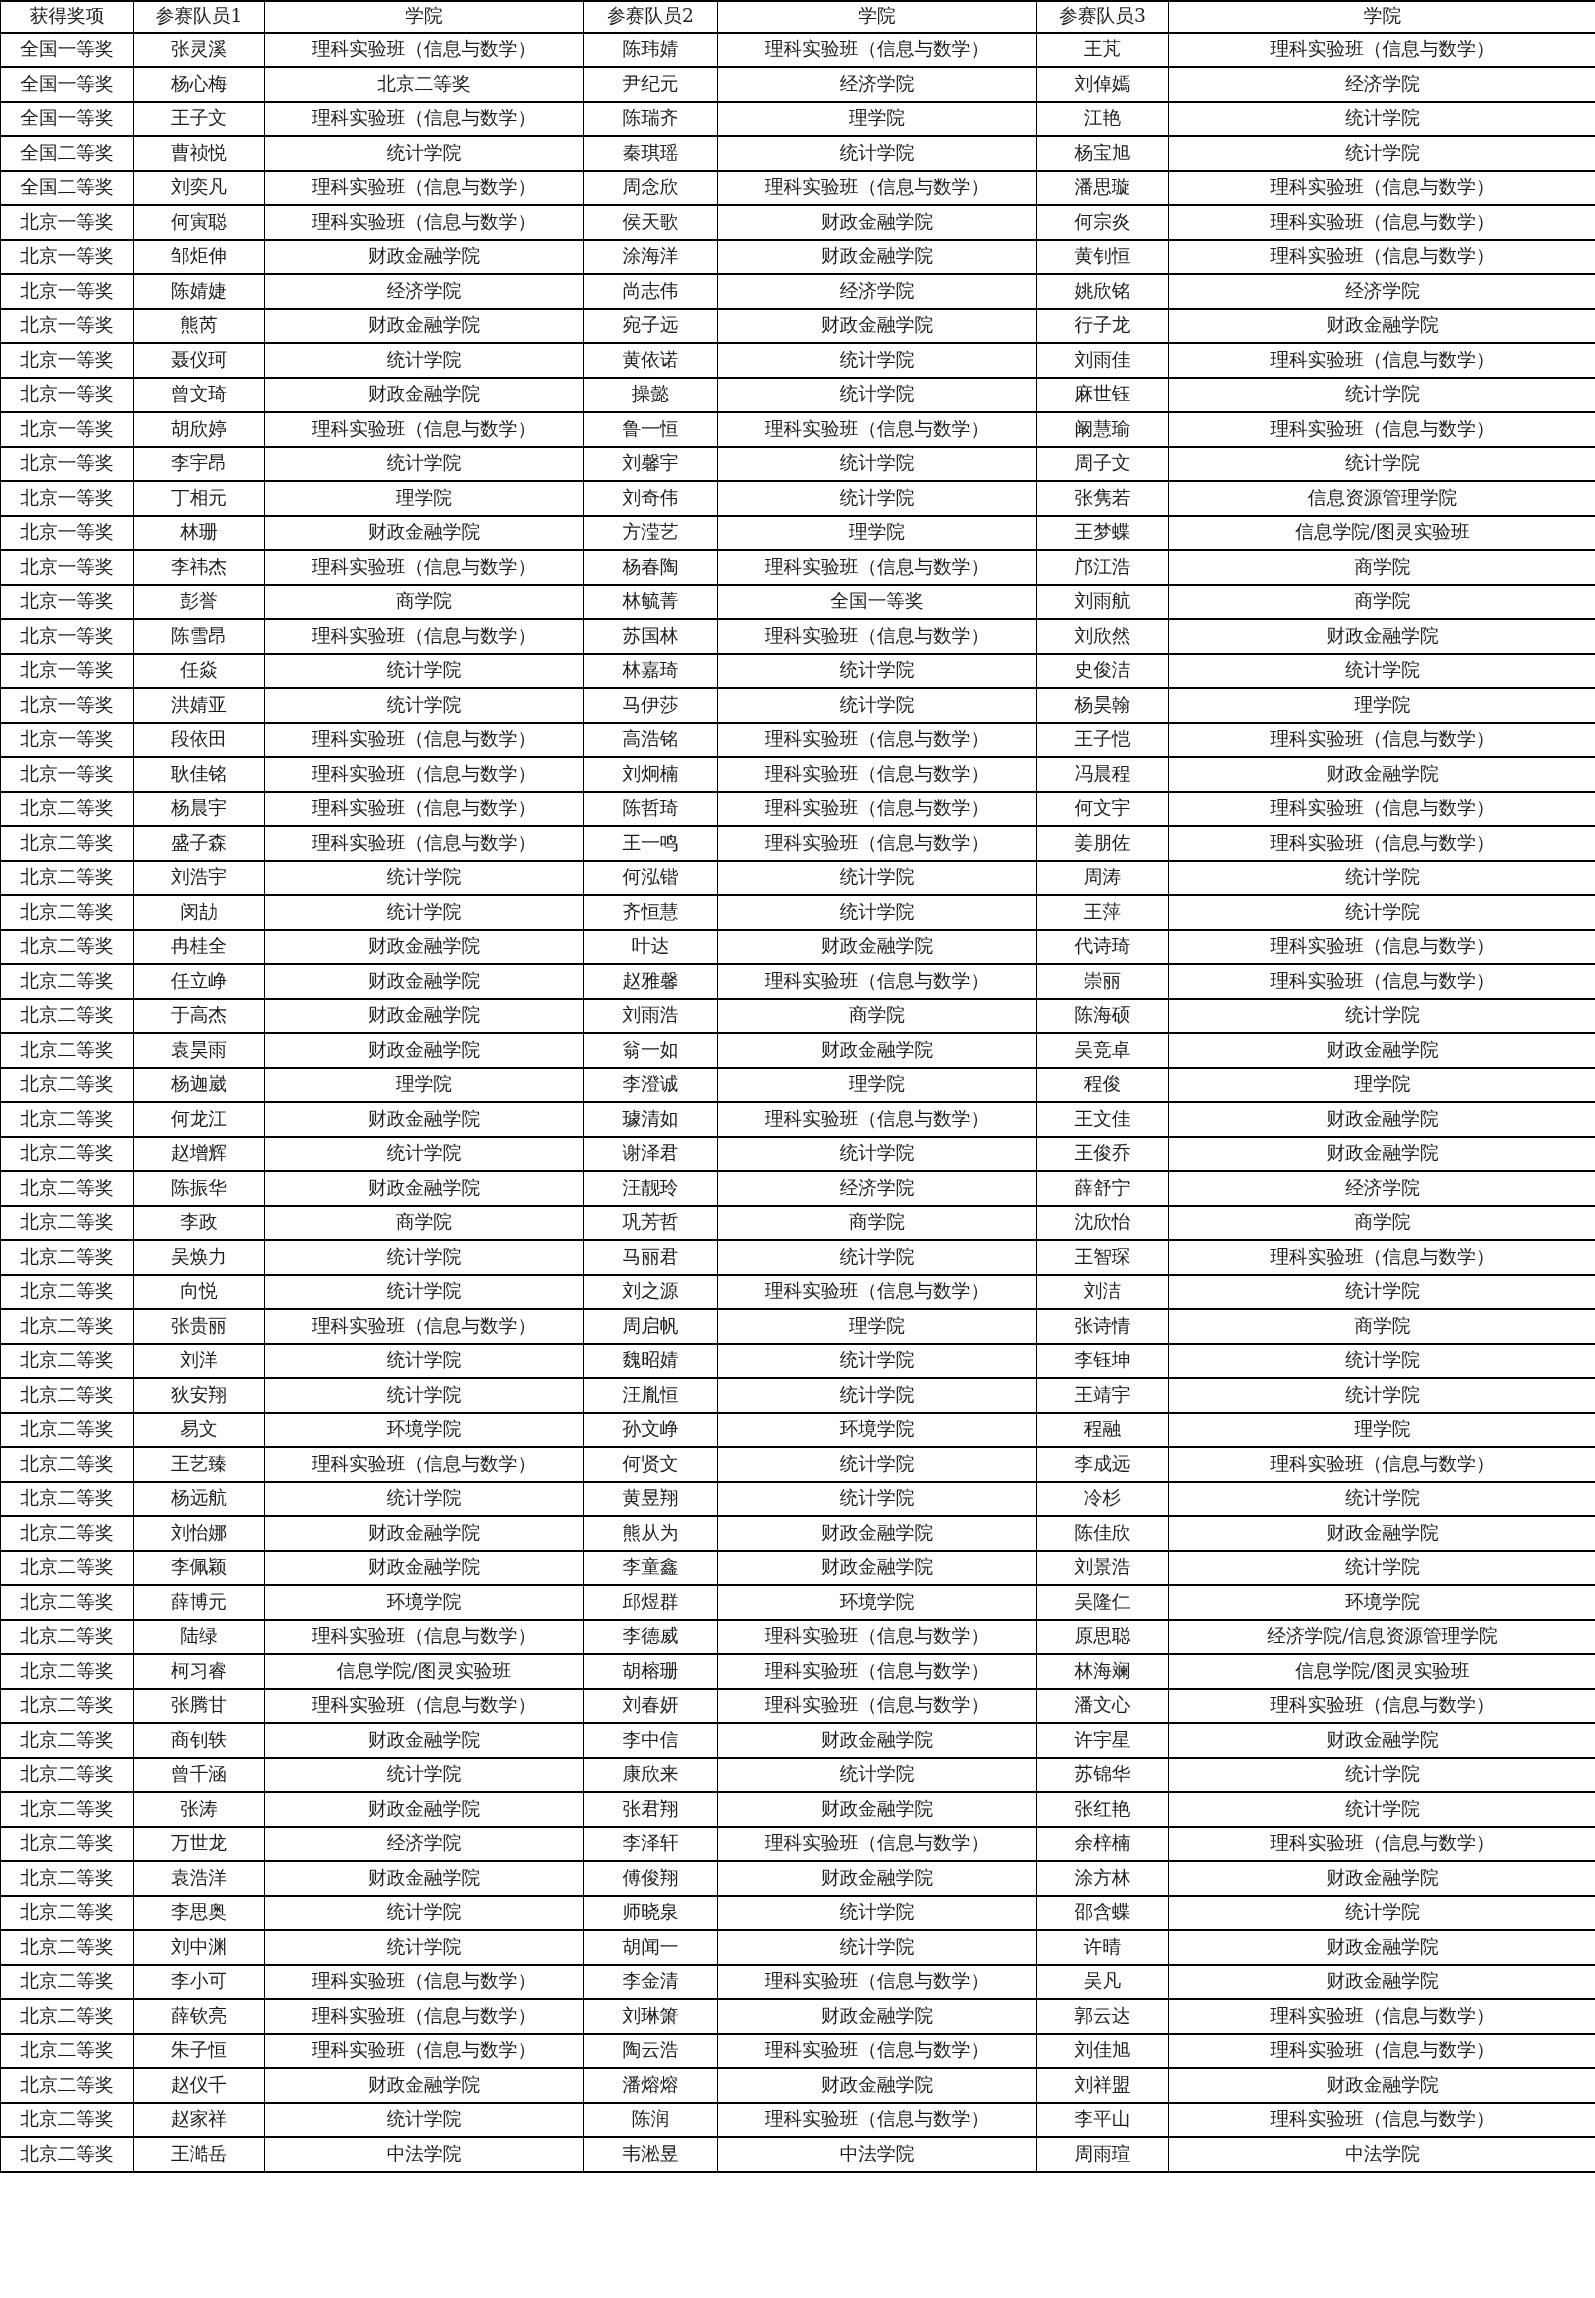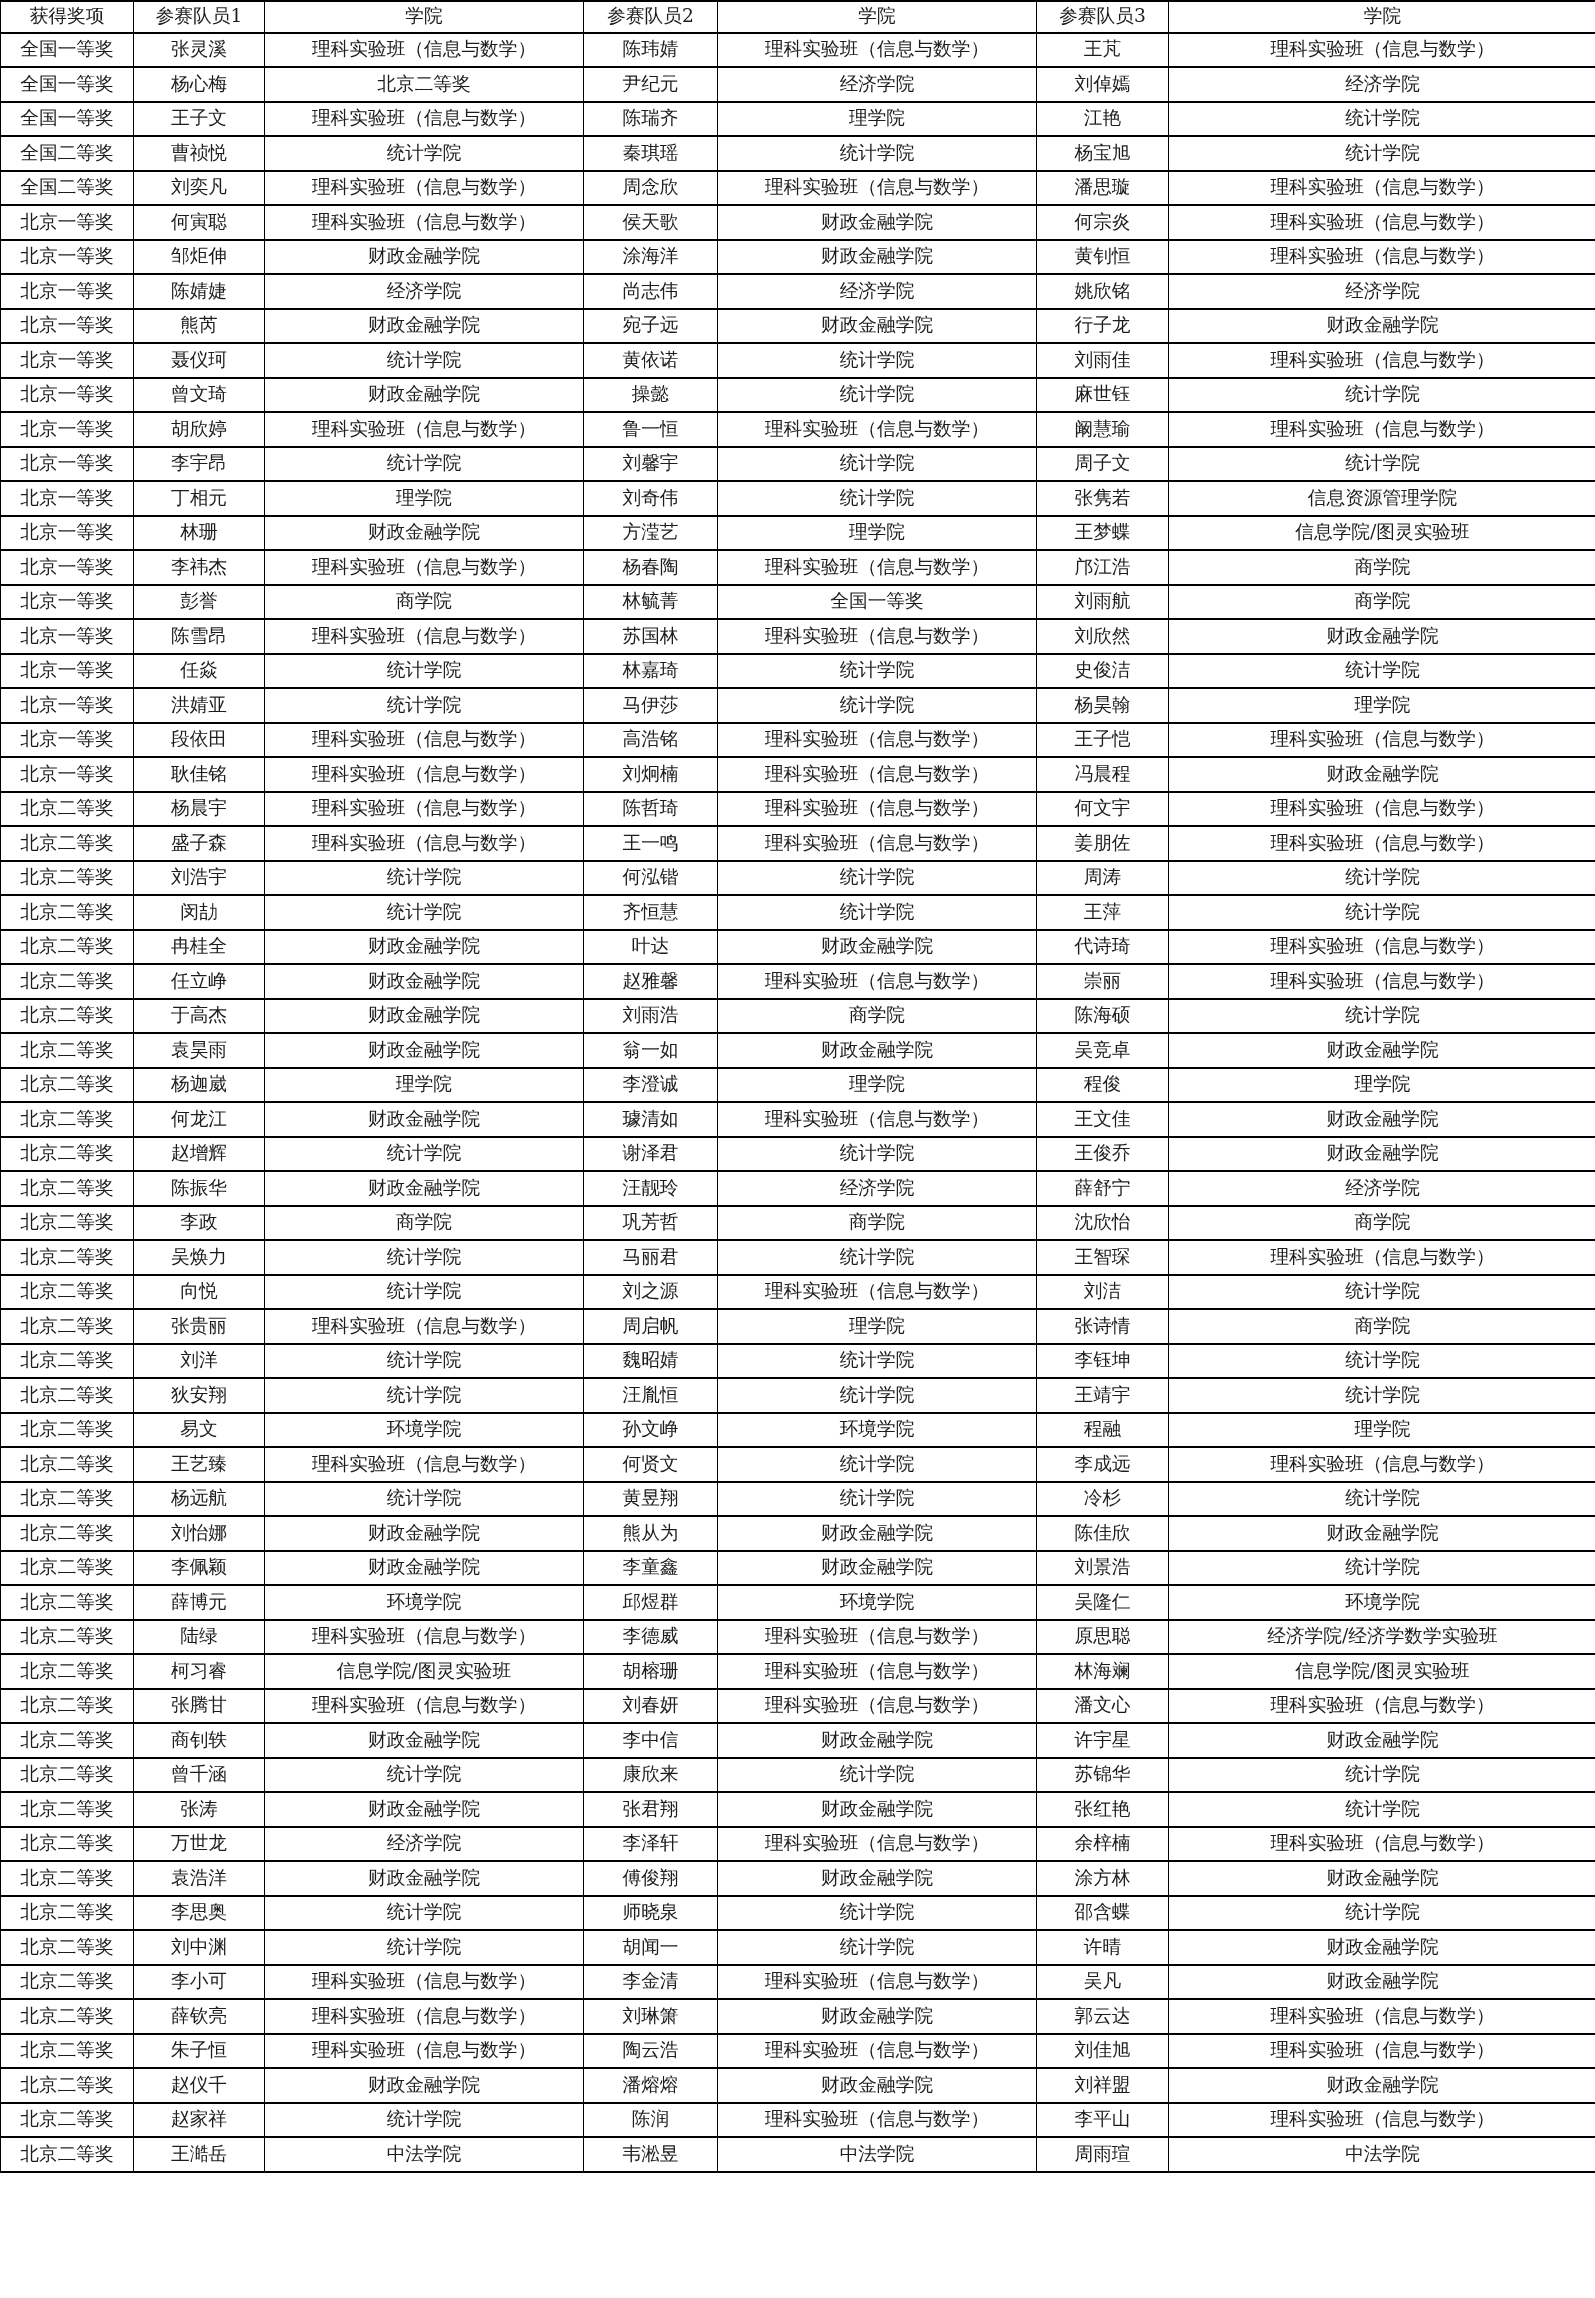--- a/index.html
+++ b/index.html
@@ -486,21 +486,21 @@
         <td>吴隆仁</td>
         <td>环境学院</td>
       </tr>
       <tr>
         <td>北京二等奖</td>
         <td>陆绿</td>
         <td>理科实验班（信息与数学）</td>
         <td>李德威</td>
         <td>理科实验班（信息与数学）</td>
         <td>原思聪</td>
-        <td>经济学院/经济学数学实验班</td>
+        <td>经济学院/信息资源管理学院</td>
       </tr>
       <tr>
         <td>北京二等奖</td>
         <td>柯习睿</td>
         <td>信息学院/图灵实验班</td>
         <td>胡榕珊</td>
         <td>理科实验班（信息与数学）</td>
         <td>林海斓</td>
         <td>信息学院/图灵实验班</td>
       </tr>

